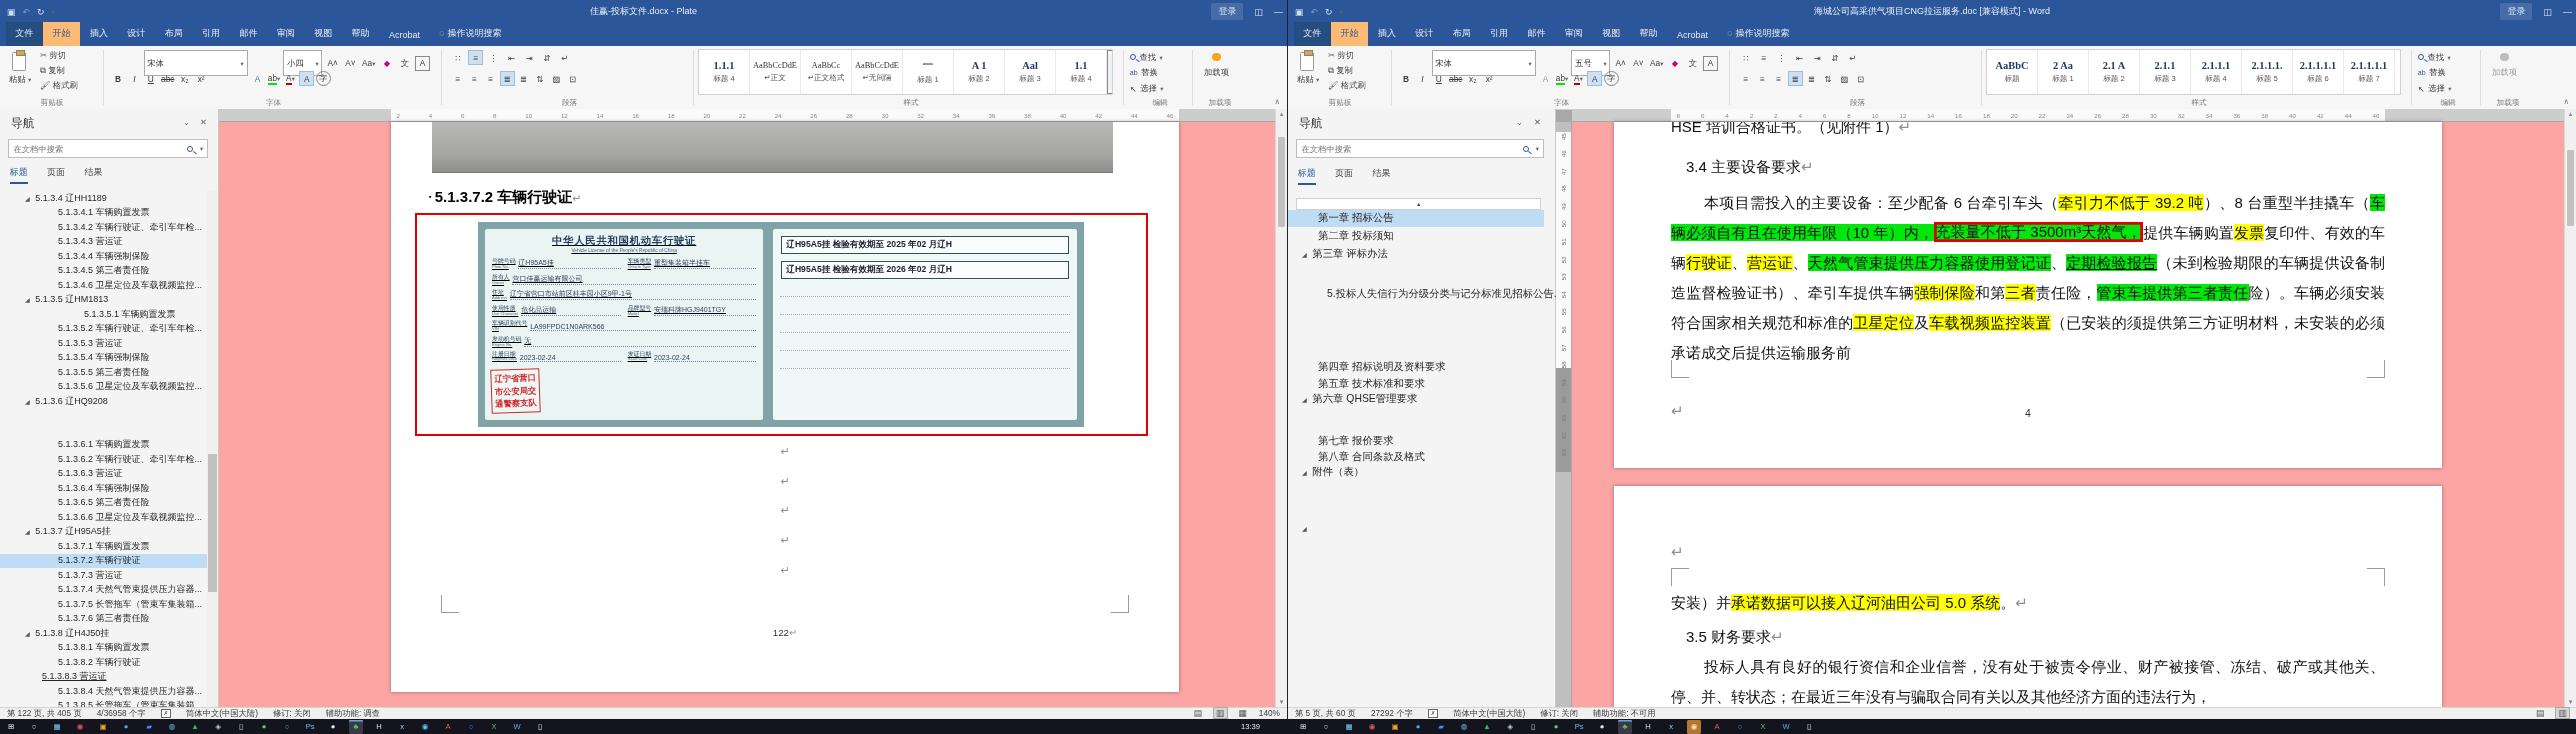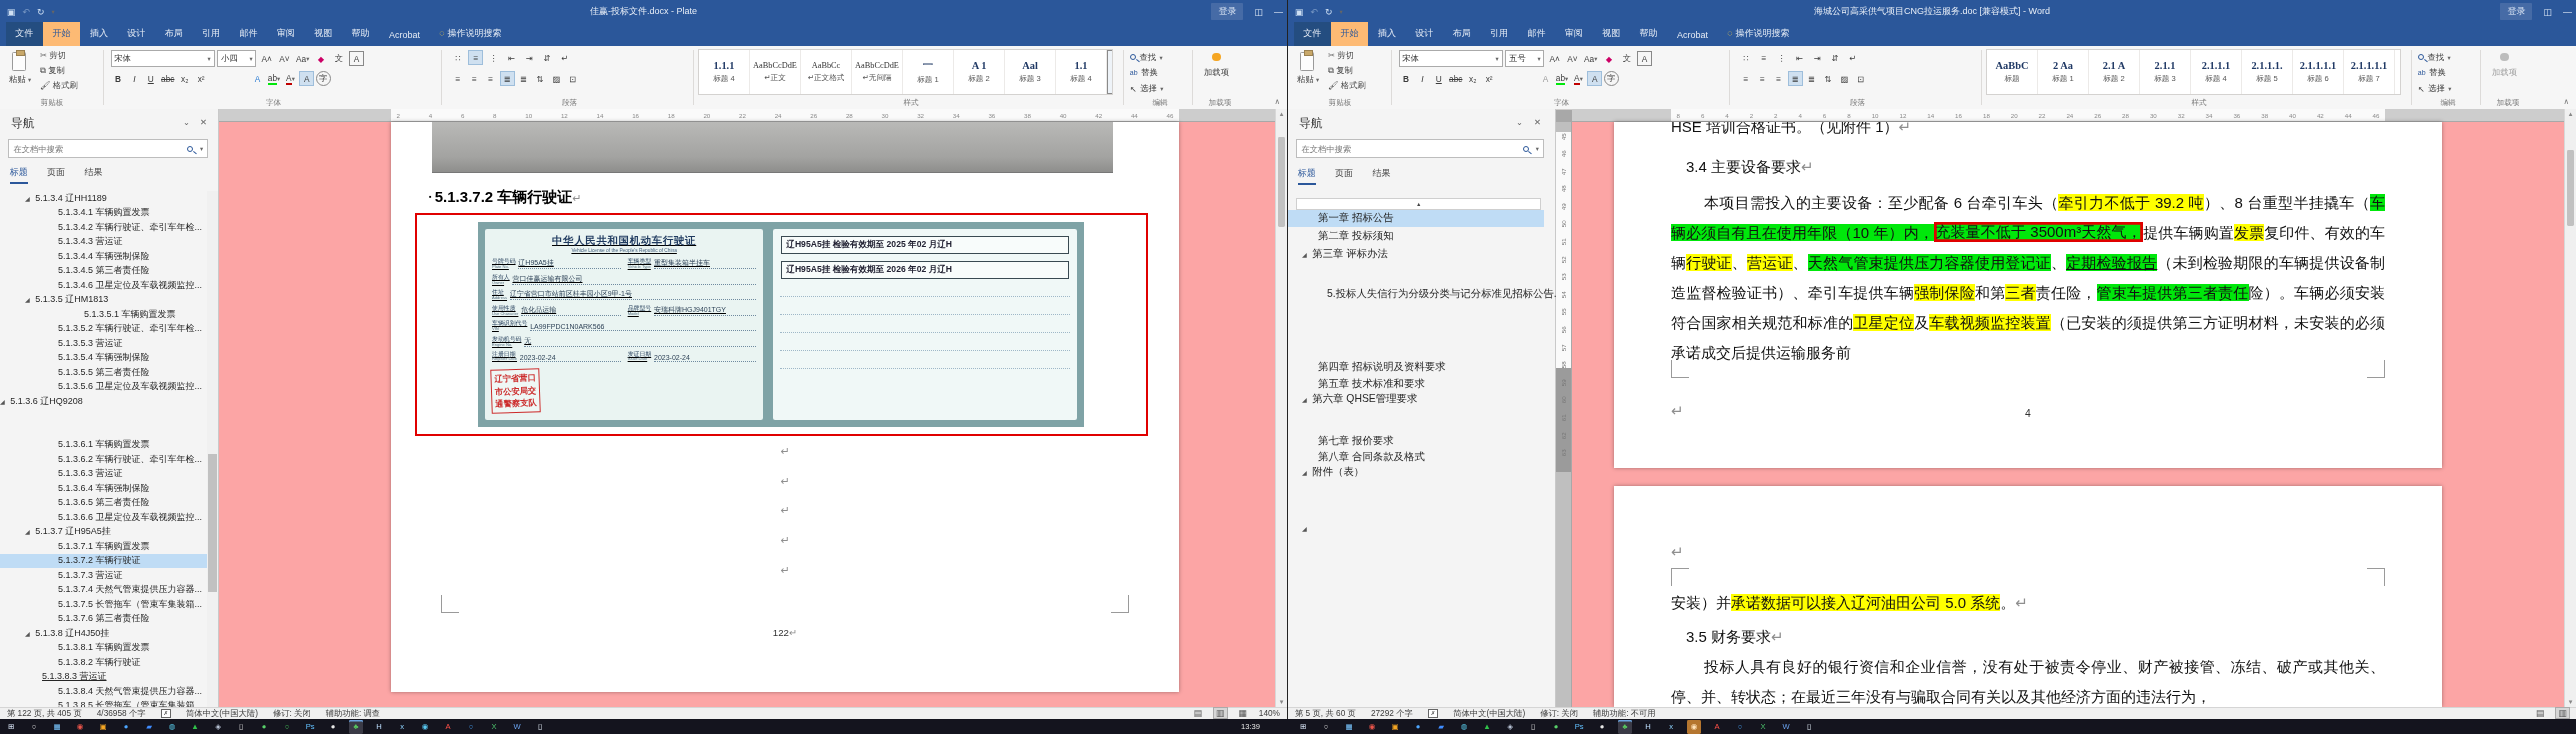--- a/index.html
+++ b/index.html
@@ -26,21 +26,21 @@
   .ribbon{position:absolute;left:0;top:46px;right:0;height:64px;background:#f6f6f6;border-bottom:0.7px solid #d0cecd;}
   .rgroup{position:absolute;top:0;height:63px;}
   .rg-label{position:absolute;bottom:1.4px;left:0;right:0;text-align:center;font-size:7.6px;color:#7a7a7a;}
   .rg-sep{position:absolute;top:4.1px;width:0.7px;height:55px;background:#dddbd9;}
   .bigbtn{position:absolute;left:4.1px;top:2.8px;width:32px;height:48px;font-size:8.3px;color:#444;text-align:center;padding-top:25px;}
   .bigbtn .clip{position:absolute;left:8.3px;top:2.8px;width:14px;height:19.4px;background:#fdfdfd;border:0.7px solid #9a9a9a;border-radius:1.4px;}
   .bigbtn .clip::before{content:"";position:absolute;left:2.8px;top:-2.8px;width:7px;height:4.1px;background:#c8a86a;border:0.7px solid #9a8050;}
   .smallbtns{position:absolute;left:40px;top:4.1px;display:flex;flex-direction:column;gap:4.1px;font-size:8.3px;color:#444;}
   .smallbtns span{white-space:nowrap;}
   .scis{color:#666;}
-  .combo{display:inline-flex;align-items:center;justify-content:space-between;background:#fff;border:0.7px solid #aaa;font-size:8.3px;color:#333;padding:0.7px 2.8px;height:17px;}
+  .combo{display:inline-flex;align-items:center;justify-content:space-between;background:#fff;border:0.7px solid #aaa;font-size:8.3px;color:#333;padding:0.7px 2.8px;height:26px;margin-left:33px;}
   .fontrow{position:absolute;top:4.1px;left:5.5px;display:flex;gap:2.8px;align-items:center;}
   .fontrow2{position:absolute;top:25px;left:5.5px;display:flex;gap:1.4px;align-items:center;}
   .ib{display:inline-flex;align-items:center;justify-content:center;min-width:15px;height:15px;font-size:8.3px;color:#3b3b3b;padding:0 1.4px;}
   .ib.on{background:#cfe0f0;border:0.7px solid #9ebedb;}
   .caret{font-size:6.2px;color:#666;}
   .gallerybox{position:absolute;top:2.8px;height:46px;background:#fff;border:0.7px solid #d4d2d0;display:flex;overflow:hidden;}
   .sgitem{width:51px;border-right:0.7px solid #eceae8;display:flex;flex-direction:column;align-items:center;justify-content:center;gap:2.8px;flex:none;}
   .sgitem.sel{border:0.7px solid #8a8a8a;background:#eef3f8;}
   .sgprev{font-family:"Liberation Serif",serif;font-size:10.4px;font-weight:bold;color:#1f3864;white-space:nowrap;}
   .sgprev.plain{font-weight:normal;color:#333;font-size:8.3px;}
@@ -320,21 +320,21 @@
           <div class="trow" style="height: 14.5px; padding-left: 58px;">5.1.3.4.4 车辆强制保险</div>
           <div class="trow" style="height: 14.5px; padding-left: 58px;">5.1.3.4.5 第三者责任险</div>
           <div class="trow" style="height: 14.5px; padding-left: 58px;">5.1.3.4.6 卫星定位及车载视频监控...</div>
           <div class="trow" style="height: 14.5px; padding-left: 25px;"><span class="tri">◢</span>5.1.3.5 辽HM1813</div>
           <div class="trow" style="height: 14.5px; padding-left: 84px;">5.1.3.5.1 车辆购置发票</div>
           <div class="trow" style="height: 14.5px; padding-left: 58px;">5.1.3.5.2 车辆行驶证、牵引车年检...</div>
           <div class="trow" style="height: 14.5px; padding-left: 58px;">5.1.3.5.3 营运证</div>
           <div class="trow" style="height: 14.5px; padding-left: 58px;">5.1.3.5.4 车辆强制保险</div>
           <div class="trow" style="height: 14.5px; padding-left: 58px;">5.1.3.5.5 第三者责任险</div>
           <div class="trow" style="height: 14.5px; padding-left: 58px;">5.1.3.5.6 卫星定位及车载视频监控...</div>
-          <div class="trow" style="height: 14.5px; "><span class="tri">◢</span>5.1.3.6 辽HQ9208</div>
+          <div class="trow" style="height: 14.5px; padding-left: 25px;"><span class="tri">◢</span>5.1.3.6 辽HQ9208</div>
           <div class="trow" style="height: 14.5px; padding-left: 58px; margin-top: 29px;">5.1.3.6.1 车辆购置发票</div>
           <div class="trow" style="height: 14.5px; padding-left: 58px;">5.1.3.6.2 车辆行驶证、牵引车年检...</div>
           <div class="trow" style="height: 14.5px; padding-left: 58px;">5.1.3.6.3 营运证</div>
           <div class="trow" style="height: 14.5px; padding-left: 58px;">5.1.3.6.4 车辆强制保险</div>
           <div class="trow" style="height: 14.5px; padding-left: 58px;">5.1.3.6.5 第三者责任险</div>
           <div class="trow" style="height: 14.5px; padding-left: 58px;">5.1.3.6.6 卫星定位及车载视频监控...</div>
           <div class="trow" style="height: 14.5px; padding-left: 25px;"><span class="tri">◢</span>5.1.3.7 辽H95A5挂</div>
           <div class="trow" style="height: 14.5px; padding-left: 58px;">5.1.3.7.1 车辆购置发票</div>
           <div class="trow sel" style="height: 14.5px; padding-left: 58px;">5.1.3.7.2 车辆行驶证</div>
           <div class="trow" style="height: 14.5px; padding-left: 58px;">5.1.3.7.3 营运证</div>

